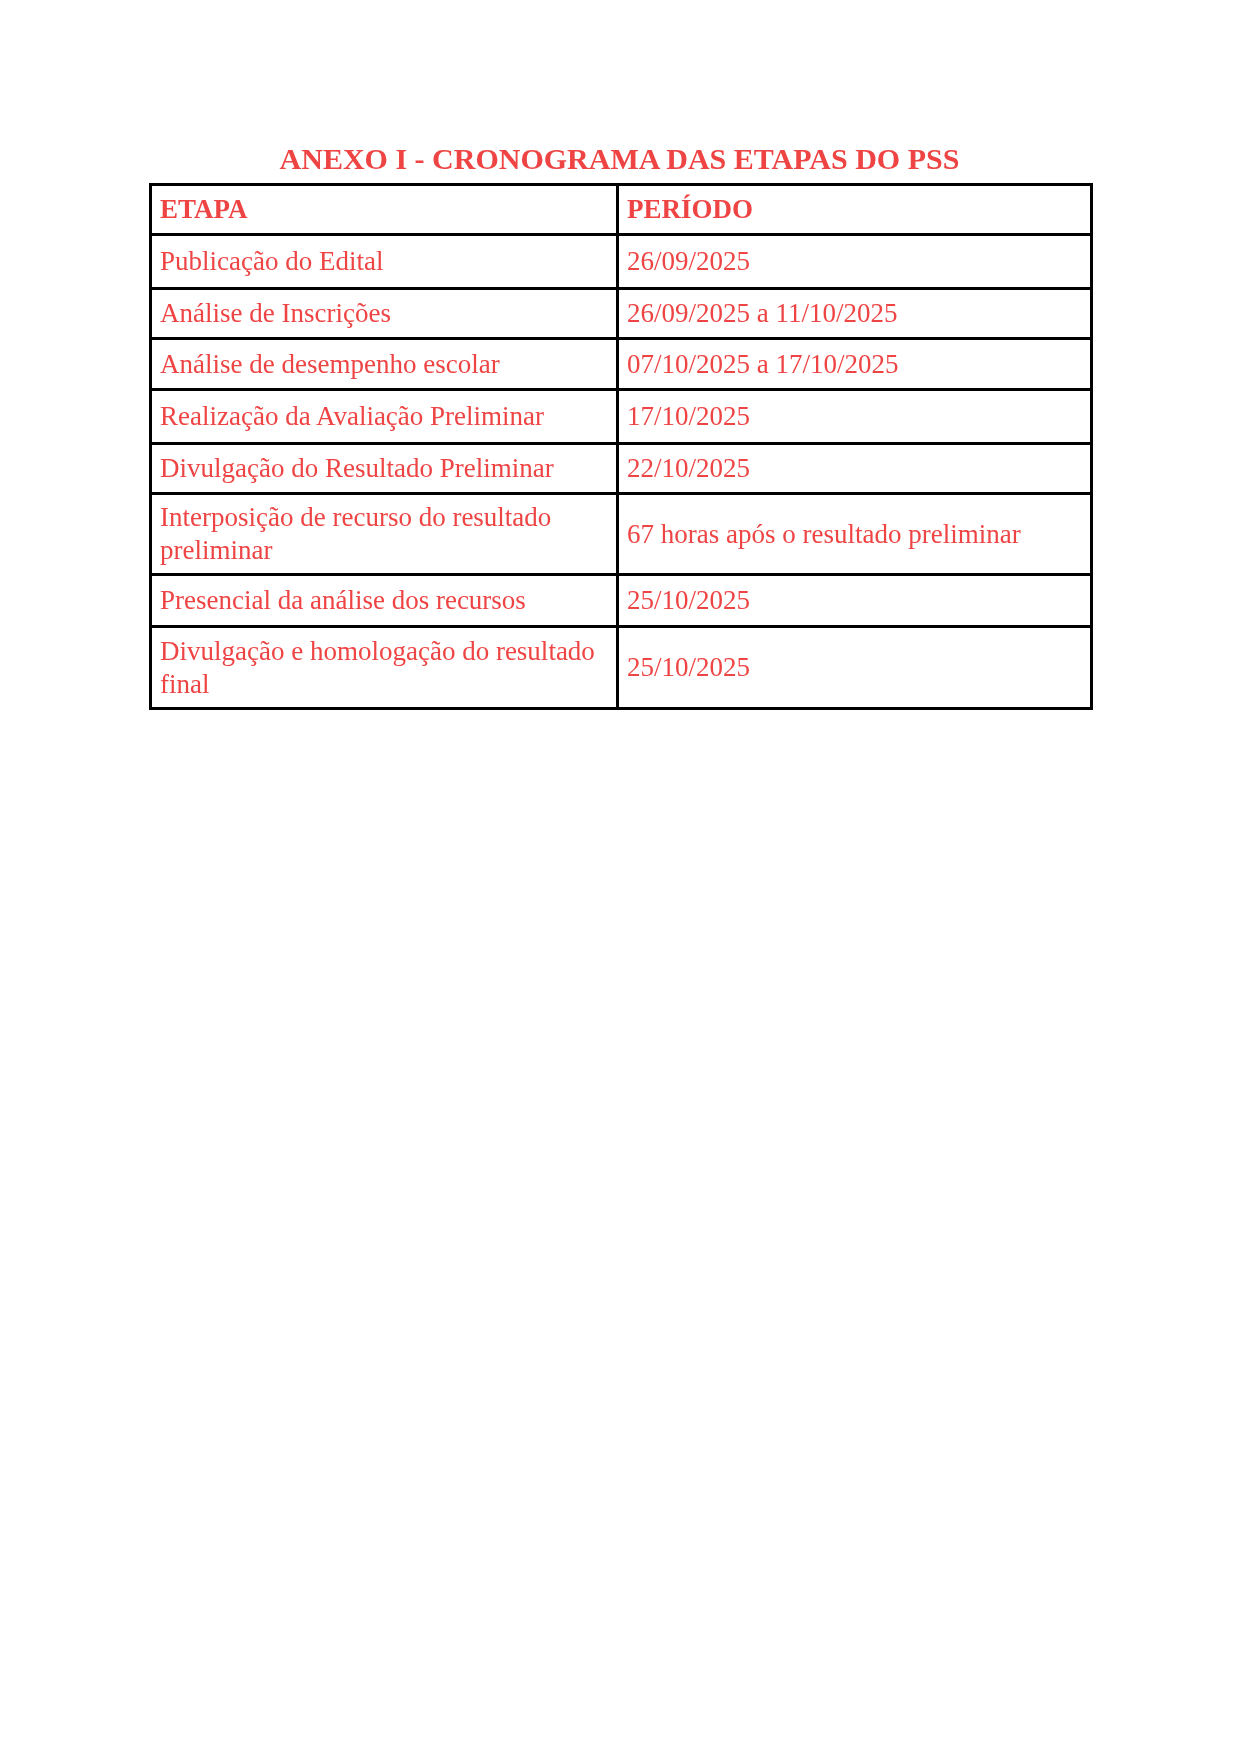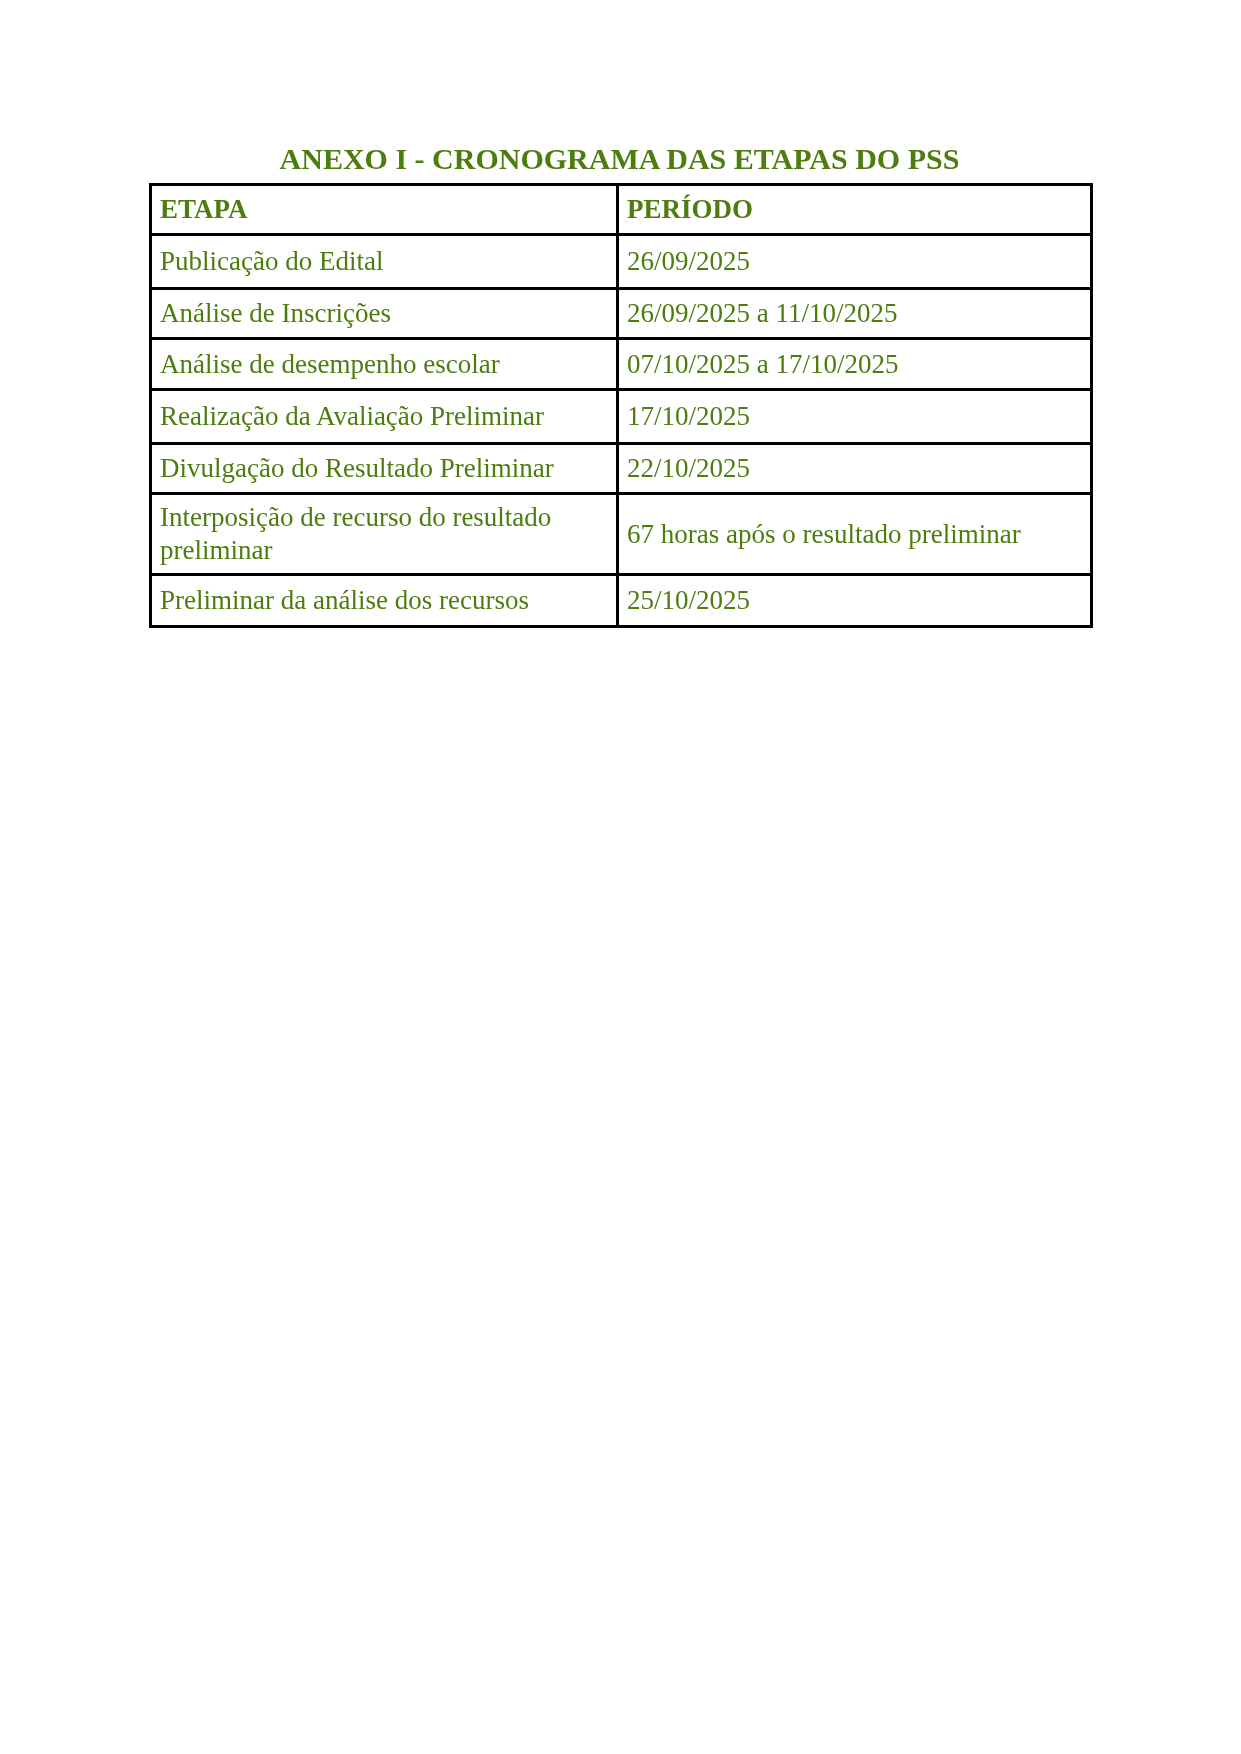--- a/index.html
+++ b/index.html
@@ -6,21 +6,21 @@
     margin: 0;
     padding: 0;
     background: #ffffff;
   }
   .page {
     position: relative;
     width: 1241px;
     height: 1264px;
     background: #ffffff;
     font-family: "Liberation Serif", "DejaVu Serif", serif;
-    color: #4d7c0f;
+    color: #ef4444;
     overflow: hidden;
   }
   .doc-title {
     position: absolute;
     top: 144px;
     left: 149px;
     width: 941px;
     text-align: center;
     font-size: 30px;
     font-weight: bold;
@@ -97,19 +97,23 @@
       </tr>
       <tr class="rh5">
         <td>Divulgação do Resultado Preliminar</td>
         <td class="bold">22/10/2025</td>
       </tr>
       <tr class="rh6">
         <td>Interposição de recurso do resultado preliminar</td>
         <td>67 horas após o resultado preliminar</td>
       </tr>
       <tr class="rh7">
-        <td>Preliminar da análise dos recursos</td>
+        <td>Presencial da análise dos recursos</td>
         <td>25/10/2025</td>
+      </tr>
+      <tr class="rh8">
+        <td>Divulgação e homologação do resultado final</td>
+        <td class="bold">25/10/2025</td>
       </tr>
     </tbody>
   </table>
 
 </div>
 
 </body></html>

